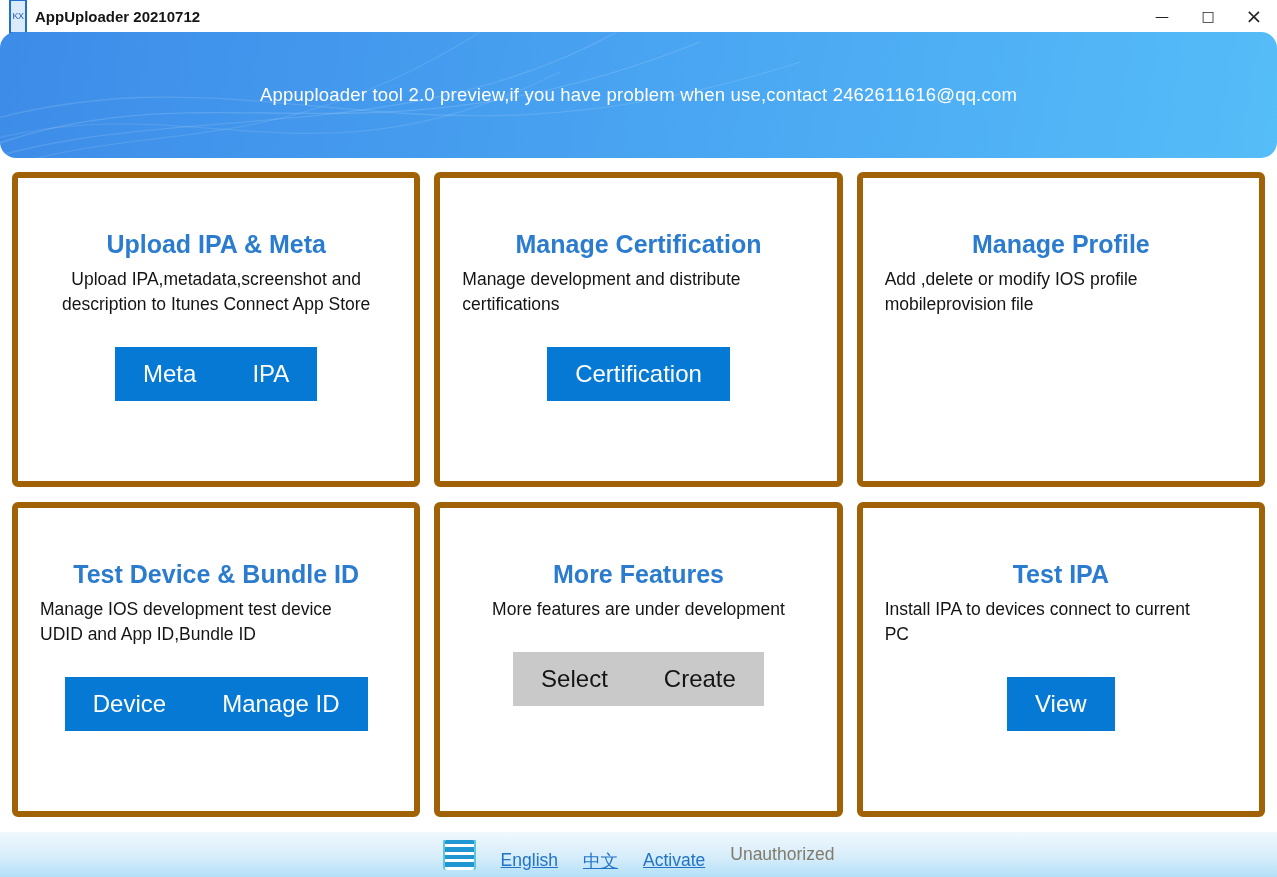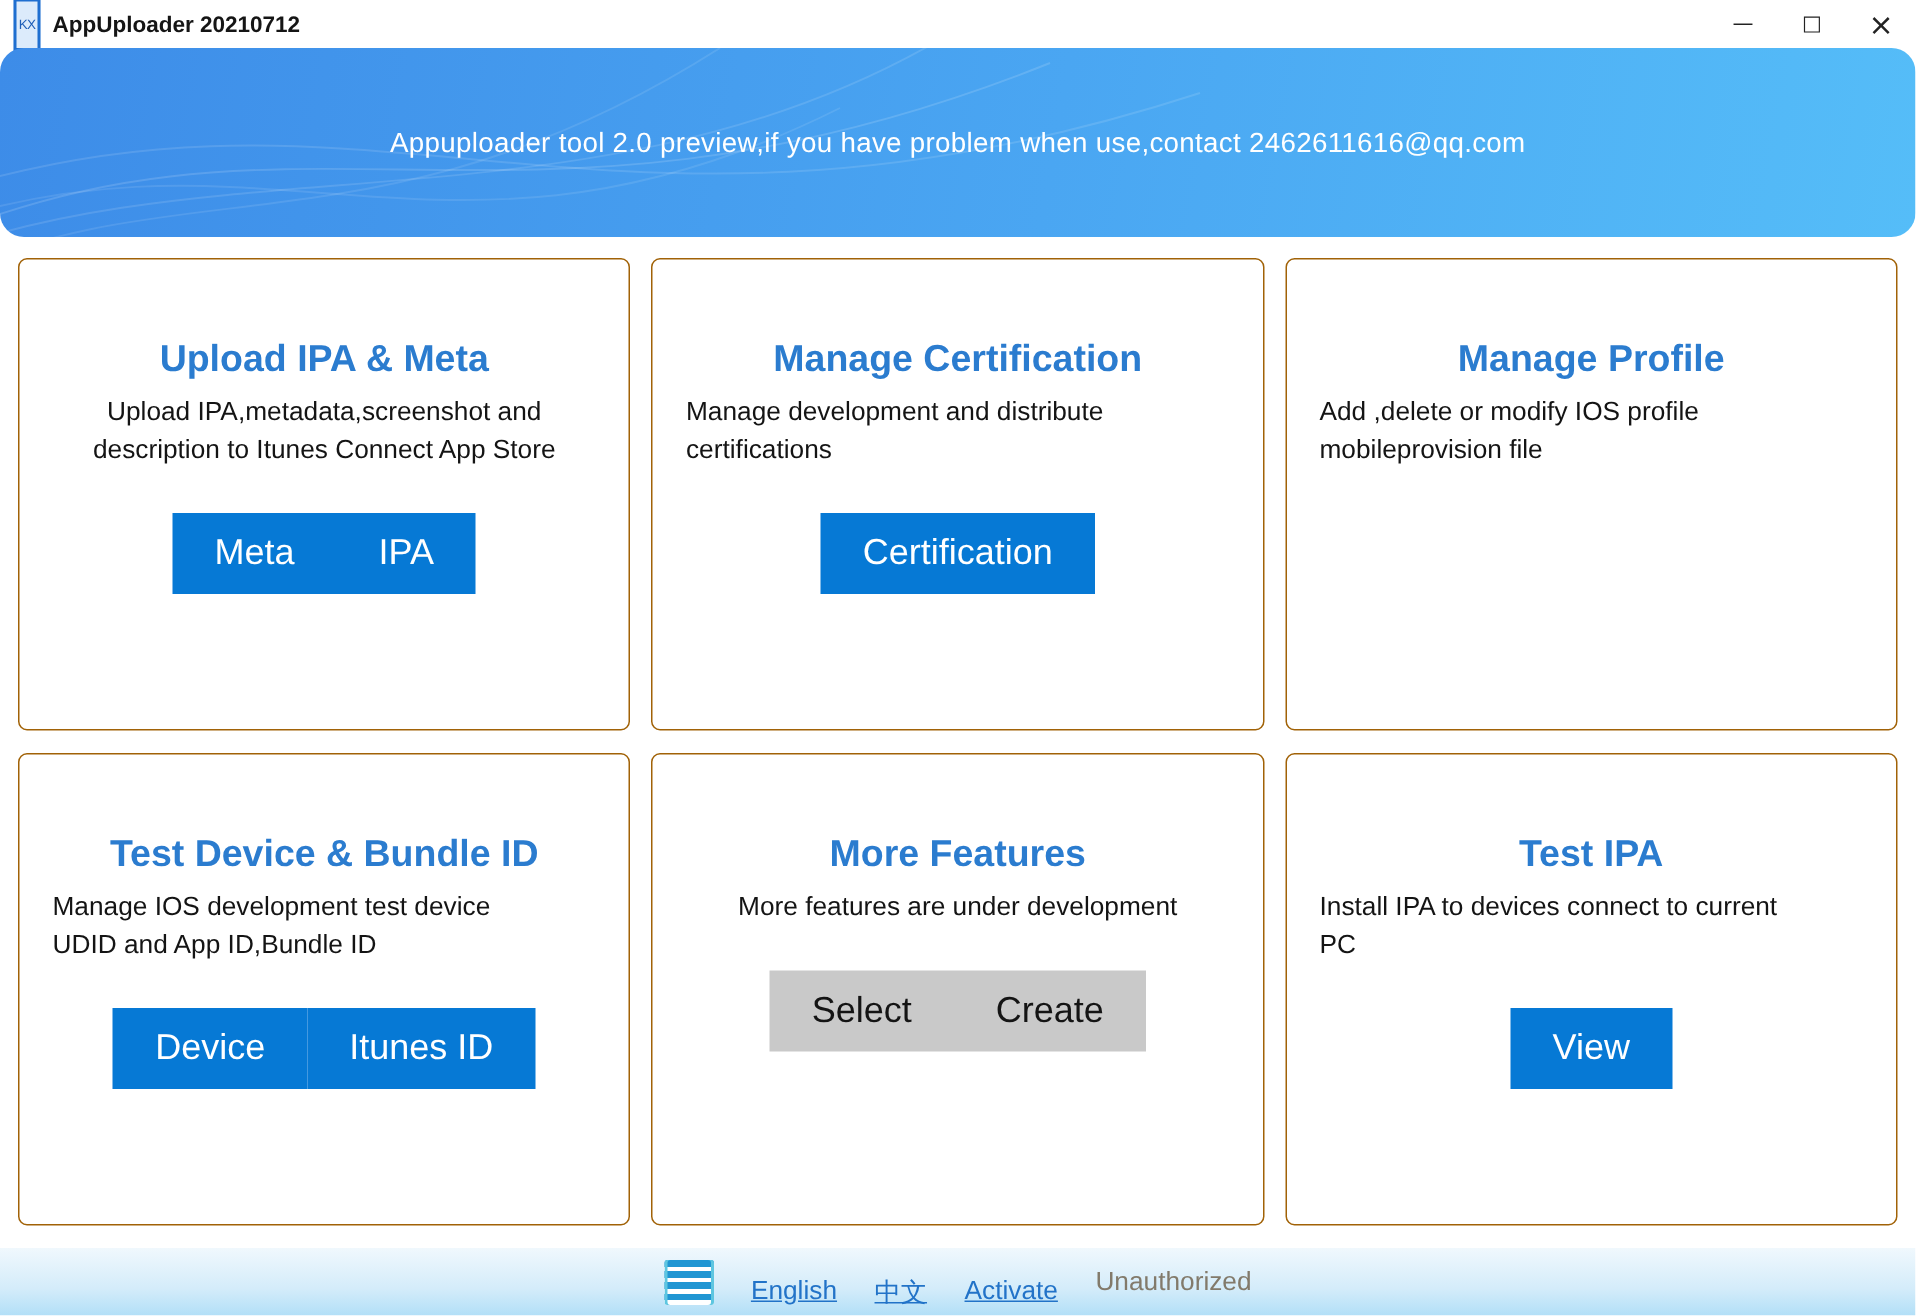--- a/index.html
+++ b/index.html
@@ -56,21 +56,21 @@
   .main {
     flex: 1 1 auto;
     background: #ffffff;
     padding: 14px 12px 15px 12px;
     display: grid;
     grid-template-columns: repeat(3, 1fr);
     grid-template-rows: 315px 315px;
     gap: 15px 14px;
   }
   .card {
-    border: 1px solid #a16207;
+    border: 6px solid #a16207;
     border-radius: 6px;
     background: #ffffff;
     display: flex; flex-direction: column; align-items: center;
     padding-top: 52px;
     overflow: hidden;
   }
   .card-title {
     color: #2b7ccf; font-size: 25px; font-weight: 700;
     text-align: center;
   }
@@ -159,21 +159,21 @@
       <div class="card-desc left">Add ,delete or modify IOS profile
 mobileprovision file</div>
     </div>
 
     <div class="card">
       <div class="card-title">Test Device &amp; Bundle ID</div>
       <div class="card-desc left">Manage IOS development test device
 UDID and App ID,Bundle ID</div>
       <div class="card-buttons">
         <button class="btn btn-primary">Device</button>
-        <button class="btn btn-primary">Itunes ID</button>
+        <button class="btn btn-primary">Manage ID</button>
       </div>
     </div>
 
     <div class="card shifted">
       <div class="card-title">More Features</div>
       <div class="card-desc center">More features are under development</div>
       <div class="card-buttons">
         <button class="btn btn-gray">Select</button>
         <button class="btn btn-gray">Create</button>
       </div>

